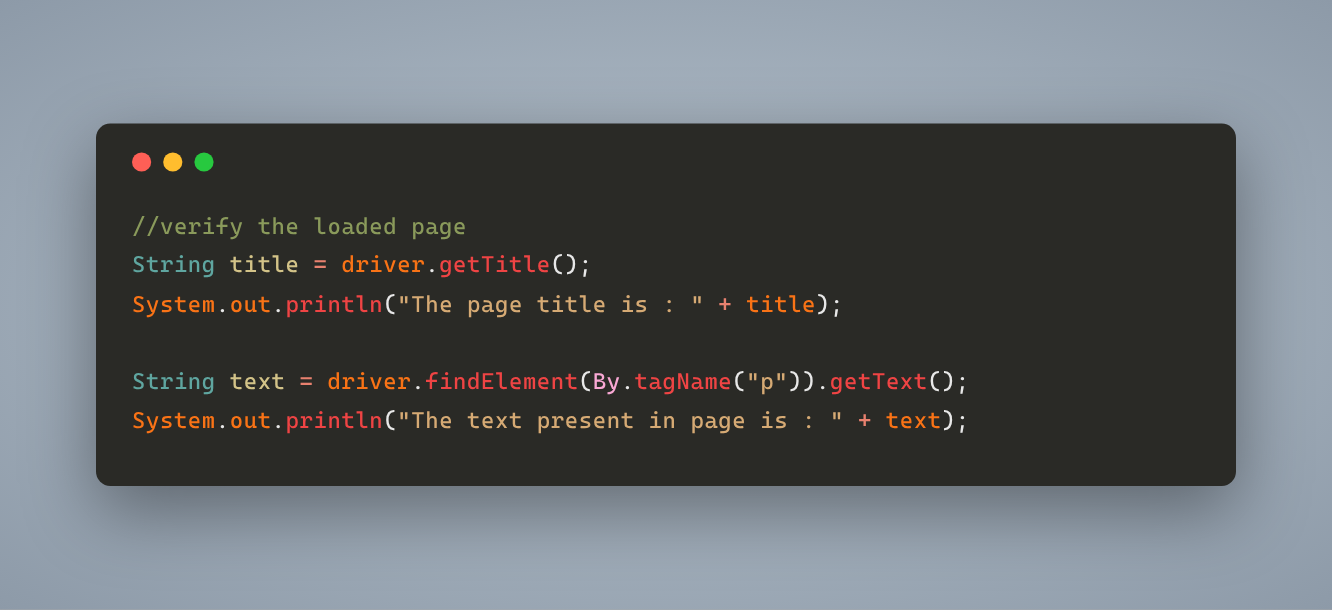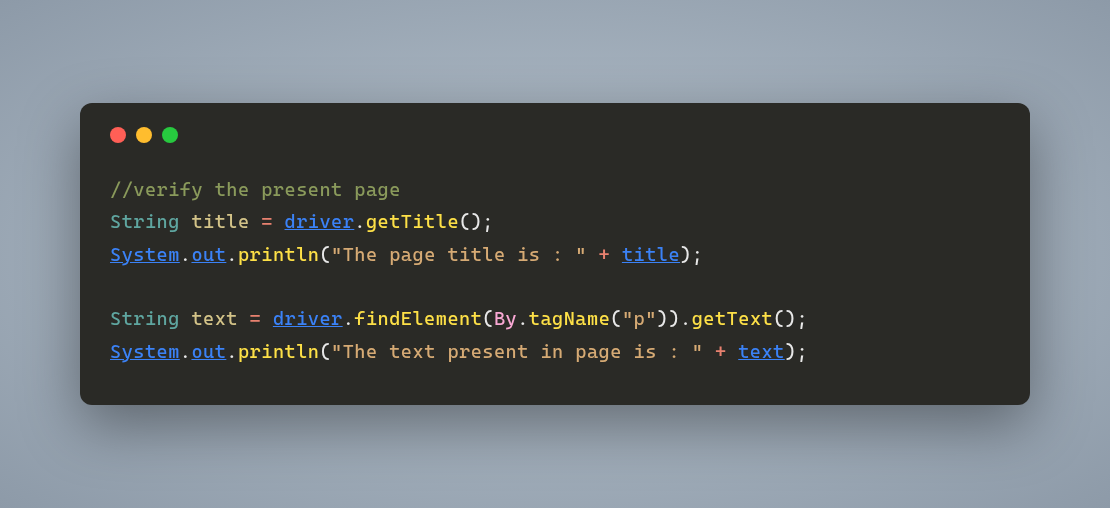--- a/index.html
+++ b/index.html
@@ -37,34 +37,34 @@
       font-size: 19px;
       line-height: 1.7;
       letter-spacing: 0.5px;
       white-space: pre;
       color: #e8e8e8;
     }
     .comment { color: #8a9a5b; }
     .type { color: #5fa6a0; }
     .var { color: #d3c388; }
     .op { color: #e8816f; }
-    .obj { color: #3b82f6; text-decoration: underline; }
-    .method { color: #fde047; }
+    .obj { color: #f97316; }
+    .method { color: #ef4444; }
     .punct { color: #e8e8e8; }
     .string { color: #d6aa74; }
     .cls { color: #f9a8d4; }
   </style>
 </head>
 <body>
 
 <div class="window">
   <div class="traffic-lights">
     <div class="light red"></div>
     <div class="light yellow"></div>
     <div class="light green"></div>
   </div>
-  <div class="code"><span class="comment">//verify the present page</span>
+  <div class="code"><span class="comment">//verify the loaded page</span>
 <span class="type">String</span> <span class="var">title</span><span class="op"> = </span><span class="obj">driver</span><span class="punct">.</span><span class="method">getTitle</span><span class="punct">();</span>
 <span class="obj">System</span><span class="punct">.</span><span class="obj">out</span><span class="punct">.</span><span class="method">println</span><span class="punct">(</span><span class="string">"The page title is : "</span><span class="op"> + </span><span class="obj">title</span><span class="punct">);</span>
 
 <span class="type">String</span> <span class="var">text</span><span class="op"> = </span><span class="obj">driver</span><span class="punct">.</span><span class="method">findElement</span><span class="punct">(</span><span class="cls">By</span><span class="punct">.</span><span class="method">tagName</span><span class="punct">(</span><span class="string">"p"</span><span class="punct">))</span><span class="punct">.</span><span class="method">getText</span><span class="punct">();</span>
 <span class="obj">System</span><span class="punct">.</span><span class="obj">out</span><span class="punct">.</span><span class="method">println</span><span class="punct">(</span><span class="string">"The text present in page is : "</span><span class="op"> + </span><span class="obj">text</span><span class="punct">);</span></div>
 </div>
 
 </body></html>

